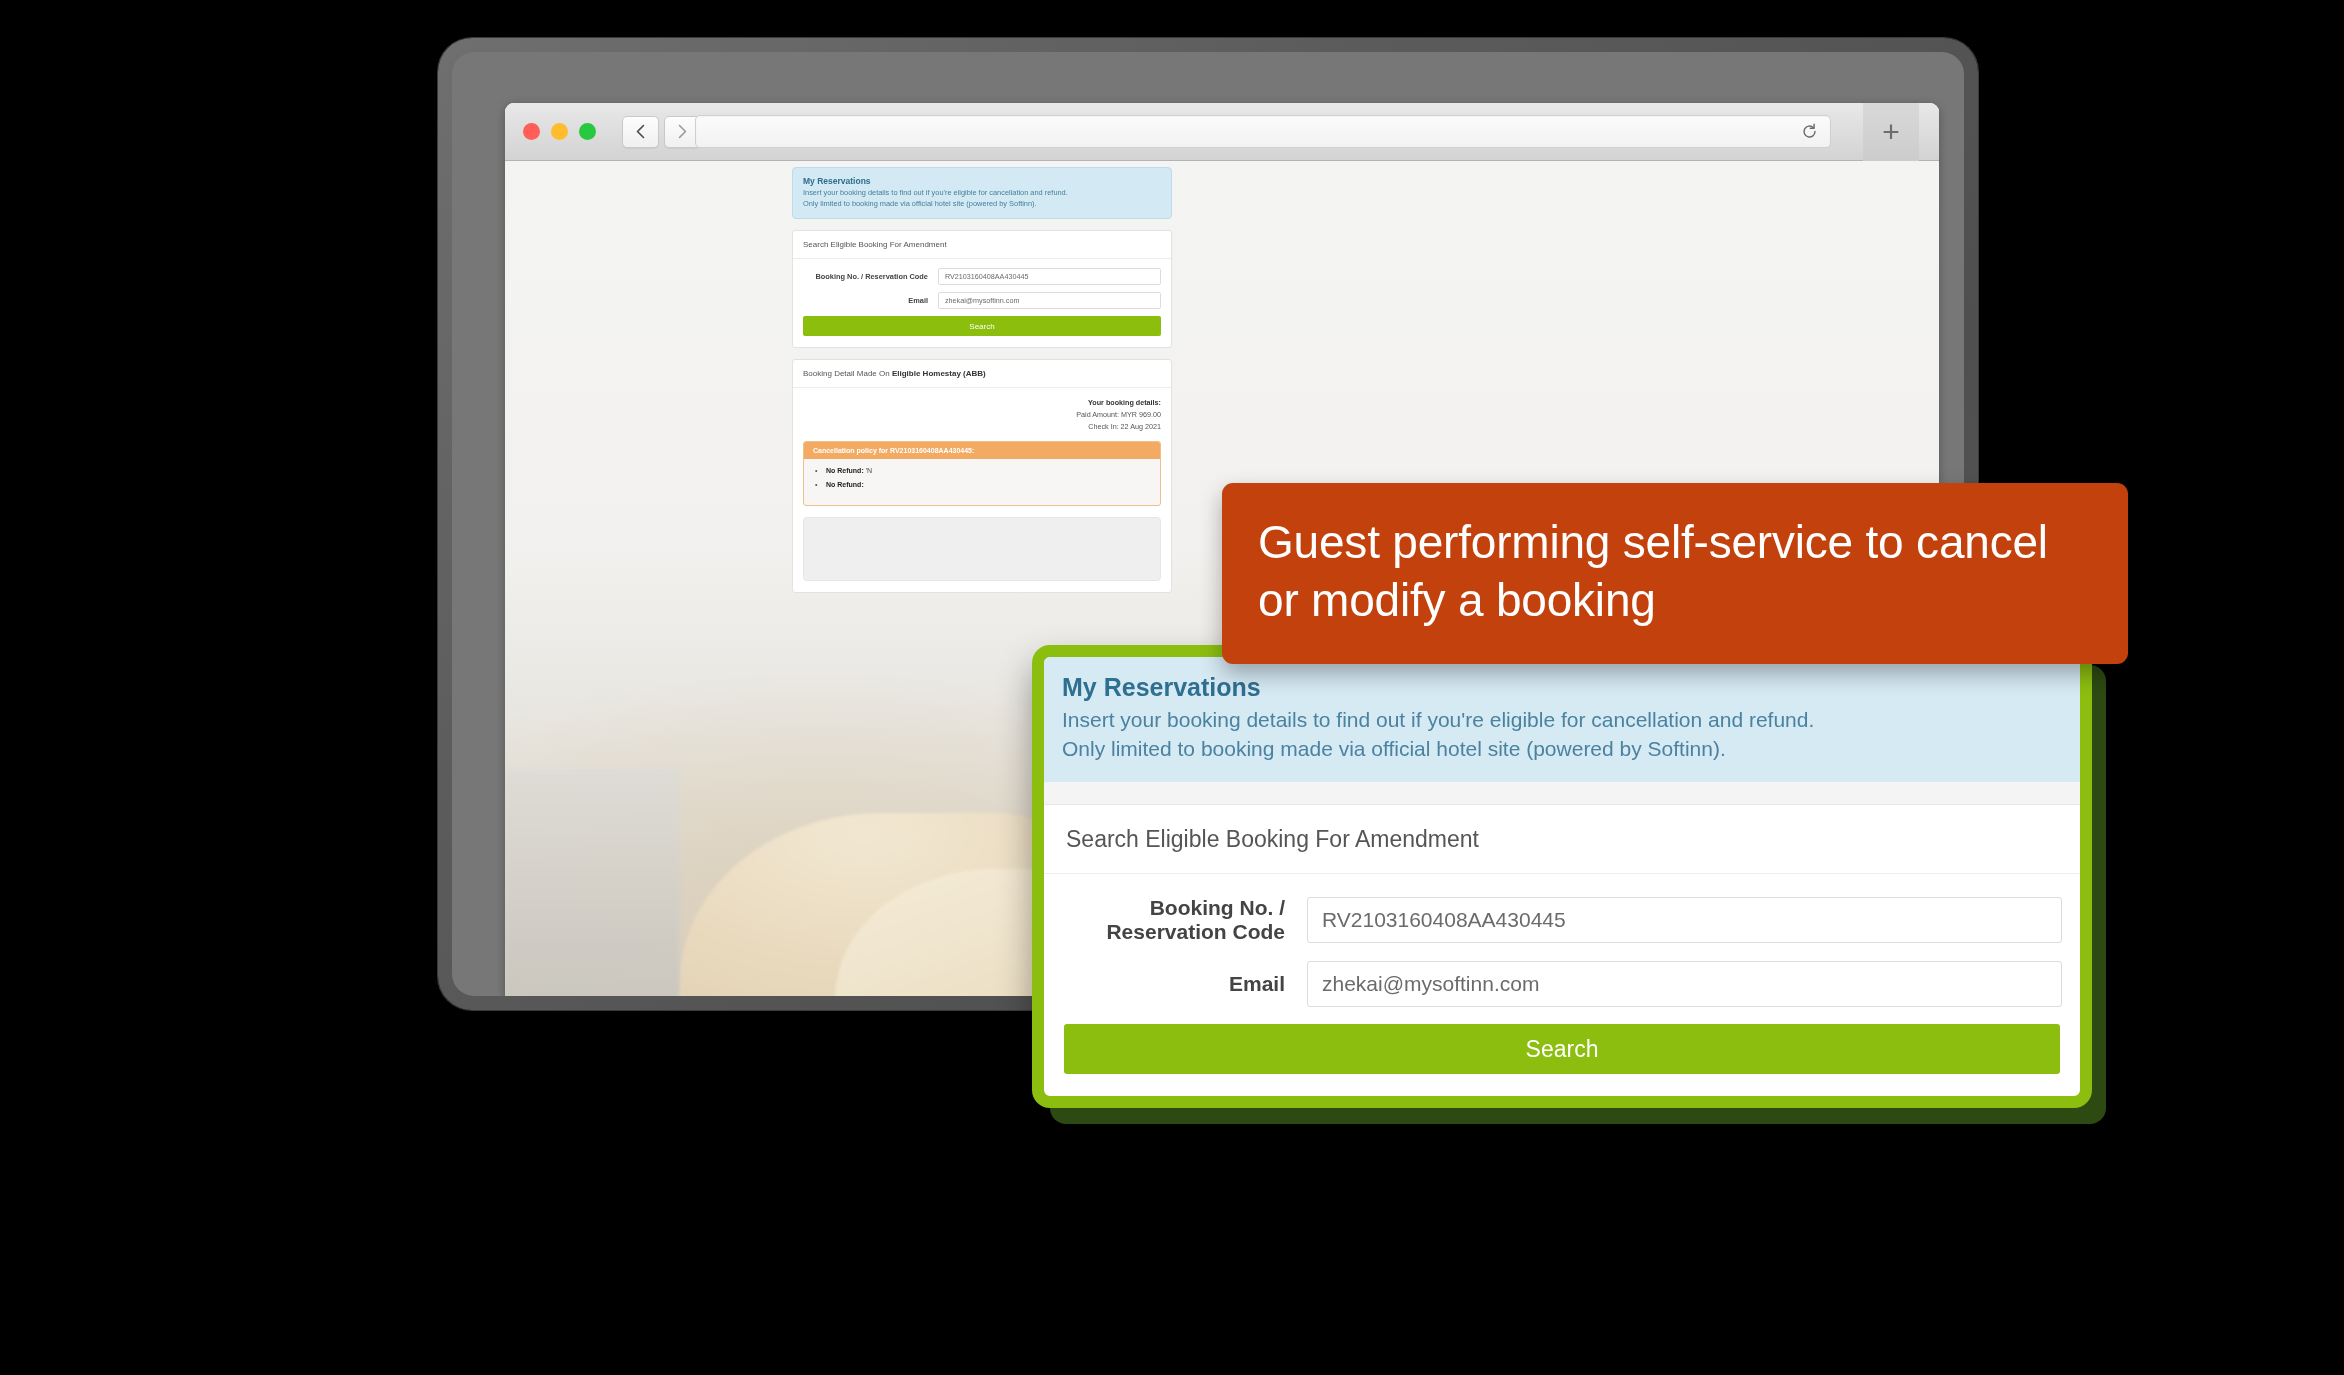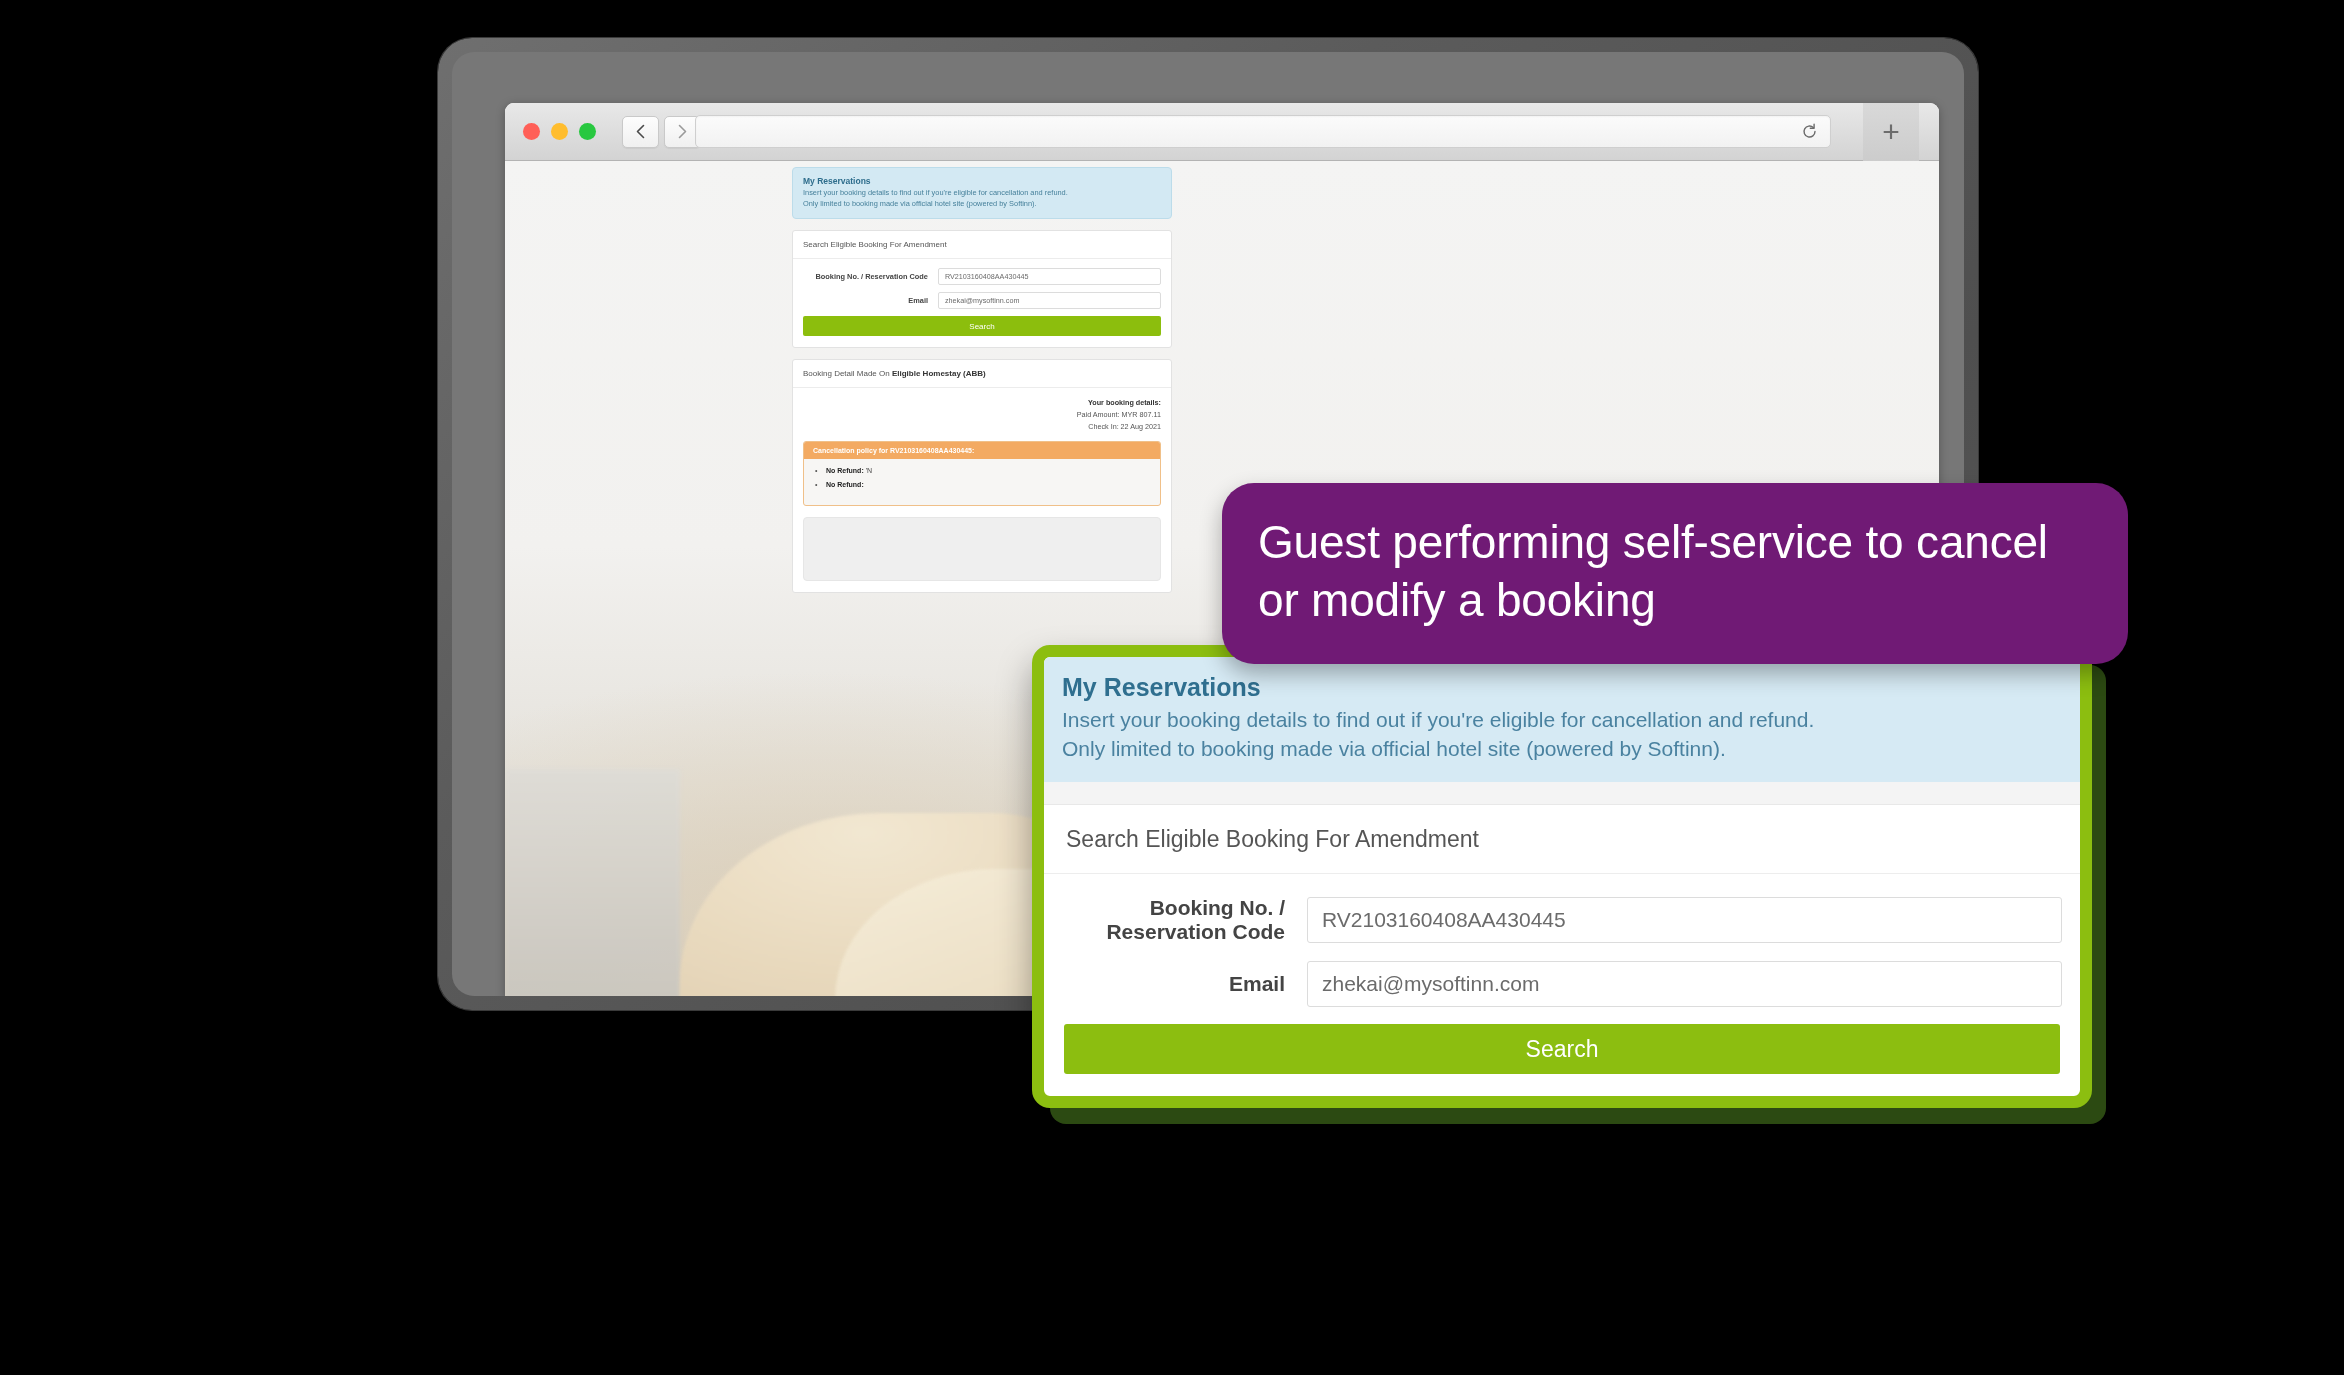--- a/index.html
+++ b/index.html
@@ -73,21 +73,21 @@
   .policy{margin-top:9px;border:1px solid #f0c089;border-radius:3px;overflow:hidden;background:#f7f6f4;}
   .policy-head{background:#f3aa62;padding:5px 9px;font-size:7px;font-weight:bold;color:#fff;}
   .policy-body{padding:8px 9px 10px 22px;}
   .policy-li{font-size:7px;color:#444;margin-bottom:7px;position:relative;}
   .policy-li:before{content:"\2022";position:absolute;left:-11px;color:#555;}
   .policy-li b{color:#222;}
   .gray-box{margin-top:11px;height:62px;background:#efefef;border:1px solid #e6e6e6;border-radius:4px;}
 
   
   #callout{position:absolute;left:1222px;top:483px;width:906px;
-           background:#701a75;border-radius:32px;padding:30px 36px 34px;
+           background:#c2410c;border-radius:11px;padding:30px 36px 34px;
            box-sizing:border-box;box-shadow:0 10px 22px rgba(0,0,0,.30);z-index:40;}
   #callout-text{color:#fff;font-size:46px;line-height:1.27;font-weight:400;
                 letter-spacing:-.2px;}
 
   
   #zoomcard{position:absolute;left:1032px;top:645px;width:1060px;
             background:#fff;border:12px solid #8cbe10;border-radius:18px;
             overflow:hidden;box-sizing:border-box;z-index:30;
             box-shadow:16px 18px 0 -2px #2c4a12, 0 18px 34px rgba(0,0,0,.35);}
   .fg-alert{background:#d6eaf4;padding:16px 18px 19px;}
@@ -176,21 +176,21 @@
               </div>
             </div>
           </div>
 
           <div class="bg-card">
             <div class="bg-card-head">
               <span class="bg-sub">Booking Detail Made On </span><span class="bg-sub"><b>Eligible Homestay (ABB)</b></span>
             </div>
             <div class="bg-card-body">
               <div class="bg-det"><b>Your booking details:</b></div>
-              <div class="bg-det">Paid Amount: MYR 807.11</div>
+              <div class="bg-det">Paid Amount: MYR 969.00</div>
               <div class="bg-det">Check In: 22 Aug 2021</div>
 
               <div class="policy">
                 <div class="policy-head">Cancellation policy for RV2103160408AA430445:</div>
                 <div class="policy-body">
                   <div class="policy-li"><b>No Refund:</b><span> 'N</span></div>
                   <div class="policy-li"><b>No Refund:</b><span></span></div>
                 </div>
               </div>
 

